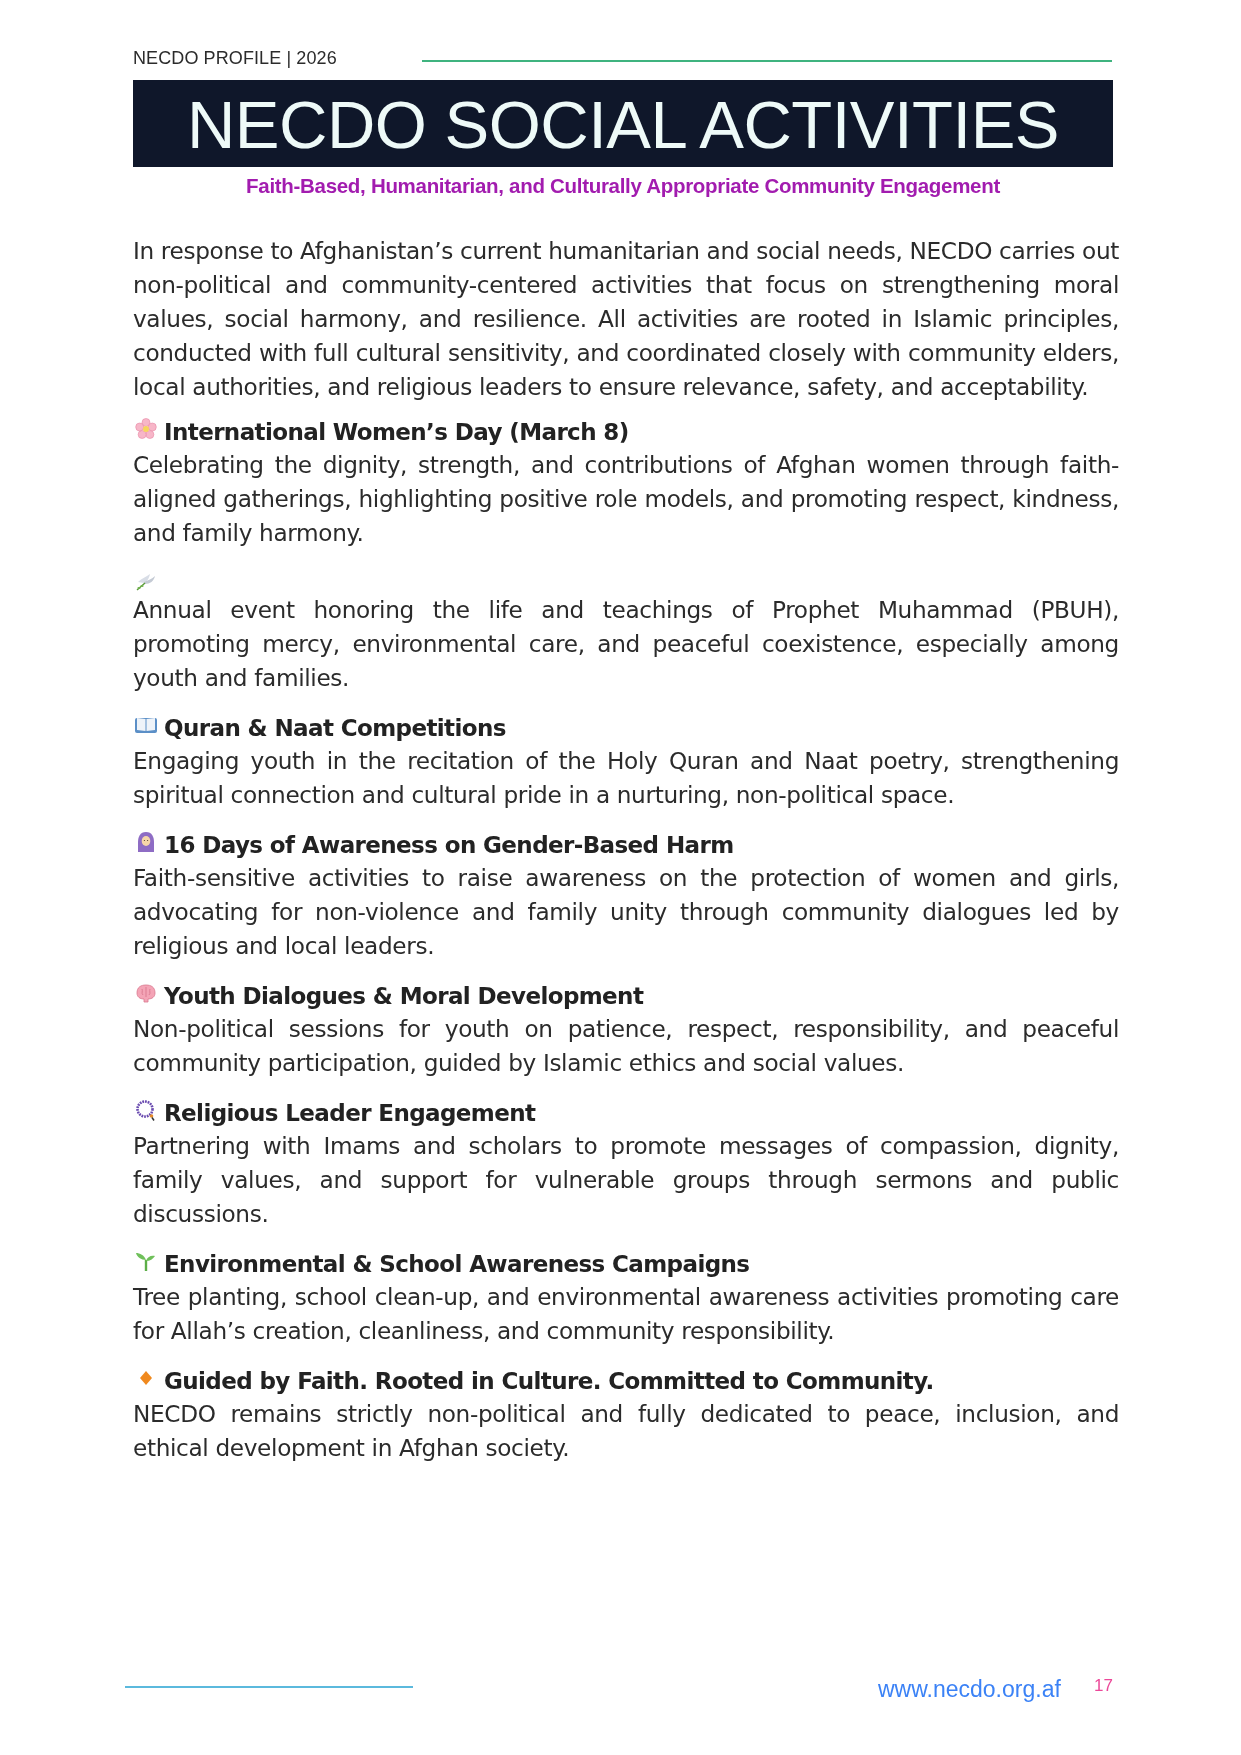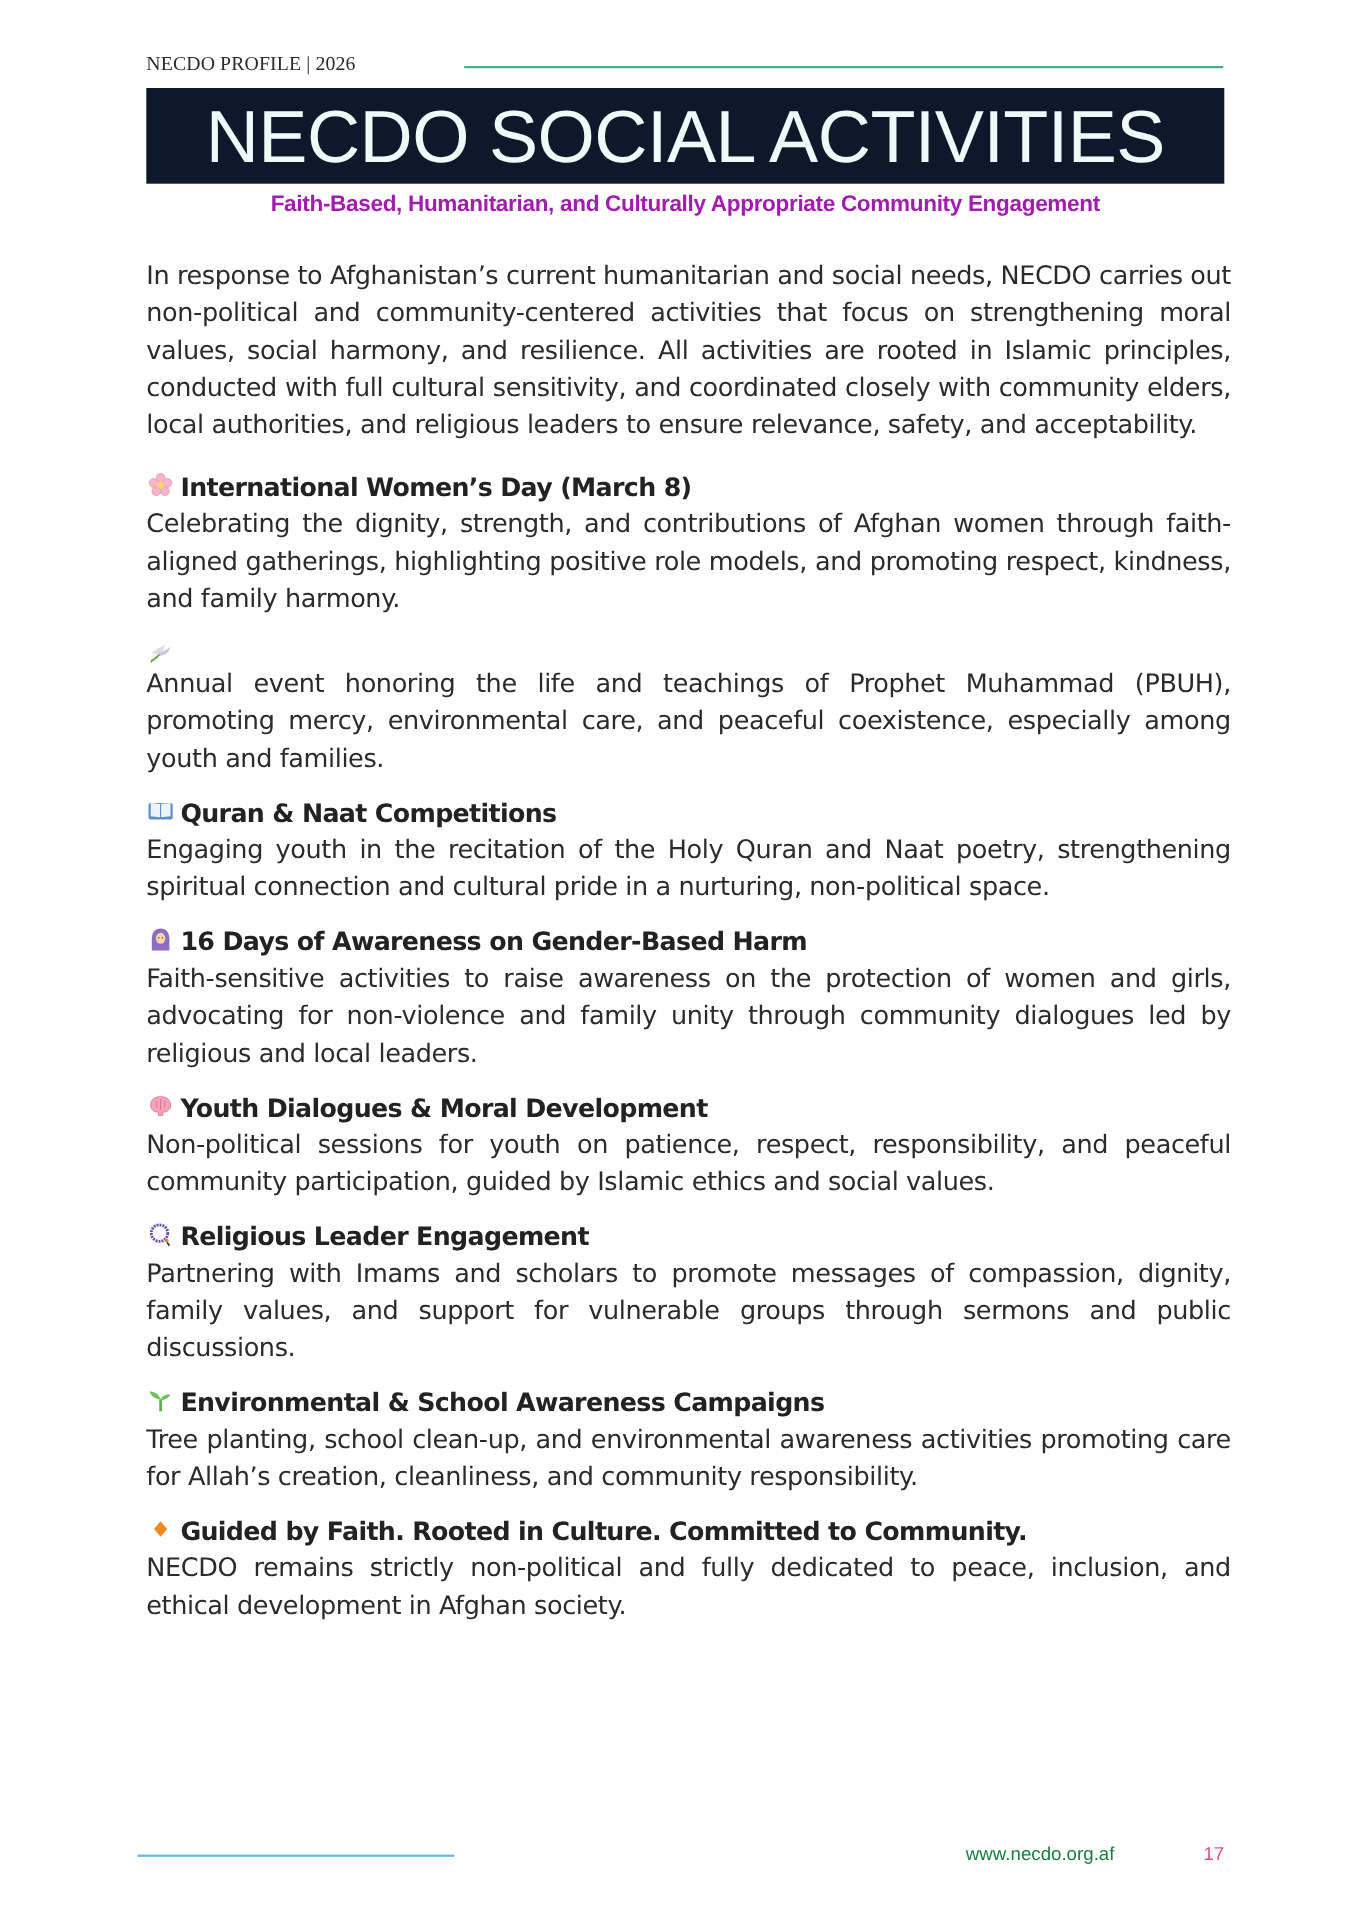--- a/index.html
+++ b/index.html
@@ -1,46 +1,46 @@
 <!DOCTYPE html>
 <html><head>
   <meta charset="utf-8">
   <style>
     html, body { margin: 0; padding: 0; background: #ffffff; }
     body { width: 1241px; height: 1755px; position: relative; overflow: hidden;
            font-family: "DejaVu Sans", sans-serif; color: #2b2b2b; }
     .page { position: absolute; left: 0; top: 0; width: 1241px; height: 1755px; }
 
     .top-label { position: absolute; left: 133px; top: 48px; font-size: 18px; color: #2b2b2b;
-                 font-family: Liberation Serif, serif; letter-spacing: 0.1px; }
+                 font-family: Liberation Sans, sans-serif; letter-spacing: 0.1px; }
     .top-rule { position: absolute; left: 422px; top: 60px; width: 690px; height: 2px; background: #3fb37f; }
 
     .title-bar { position: absolute; left: 133px; top: 80px; width: 980px; height: 87px; background: #0f172a; }
     .title-text { position: absolute; left: 0; top: 0; width: 100%; height: 100%;
                   display: flex; align-items: center; justify-content: center;
                   color: #eefaf8; font-family: "Liberation Sans", sans-serif;
                   font-size: 67px; font-weight: 400; letter-spacing: -0.5px; padding-top: 2px; box-sizing: border-box; }
 
     .subtitle { position: absolute; left: 133px; top: 174px; width: 980px; text-align: center;
                 font-size: 20.5px; font-weight: bold; color: #a21caf;
                 font-family: "Liberation Sans", sans-serif; letter-spacing: -0.3px; }
 
     .content { position: absolute; left: 133px; top: 234px; width: 986px; }
     .para { font-size: 23.2px; line-height: 34px; text-align: justify; color: #2b2b2b;
             font-family: "DejaVu Sans", sans-serif; letter-spacing: -0.35px; margin: 0; }
-    .intro { margin-bottom: 24px; }
+    .intro { margin-bottom: 12px; }
 
     .section { margin-bottom: 17px; }
     .section-head { display: flex; align-items: flex-start; font-size: 23px; font-weight: bold; color: #222;
                     line-height: 32px; font-family: "DejaVu Sans", sans-serif; letter-spacing: -0.6px; }
     .icon { width: 26px; height: 26px; margin-right: 5px; display: inline-flex; align-items: center; justify-content: center; flex-shrink: 0; }
     .icon svg { width: 24px; height: 24px; display: block; }
 
     .footer-rule { position: absolute; left: 125px; top: 1686px; width: 288px; height: 2px; background: #5bb9dd; }
-    .footer-url { position: absolute; left: 878px; top: 1676px; font-size: 17px; color: #15803d;
+    .footer-url { position: absolute; left: 878px; top: 1676px; font-size: 23px; color: #3b82f6;
                   font-family: "Liberation Sans", sans-serif; }
     .footer-page { position: absolute; left: 1094px; top: 1676px; font-size: 17px; color: #ec4899;
                    font-family: "Liberation Sans", sans-serif; }
   </style>
 </head>
 <body>
 
 <div class="page">
 
   <div class="top-label">NECDO PROFILE | 2026</div>

